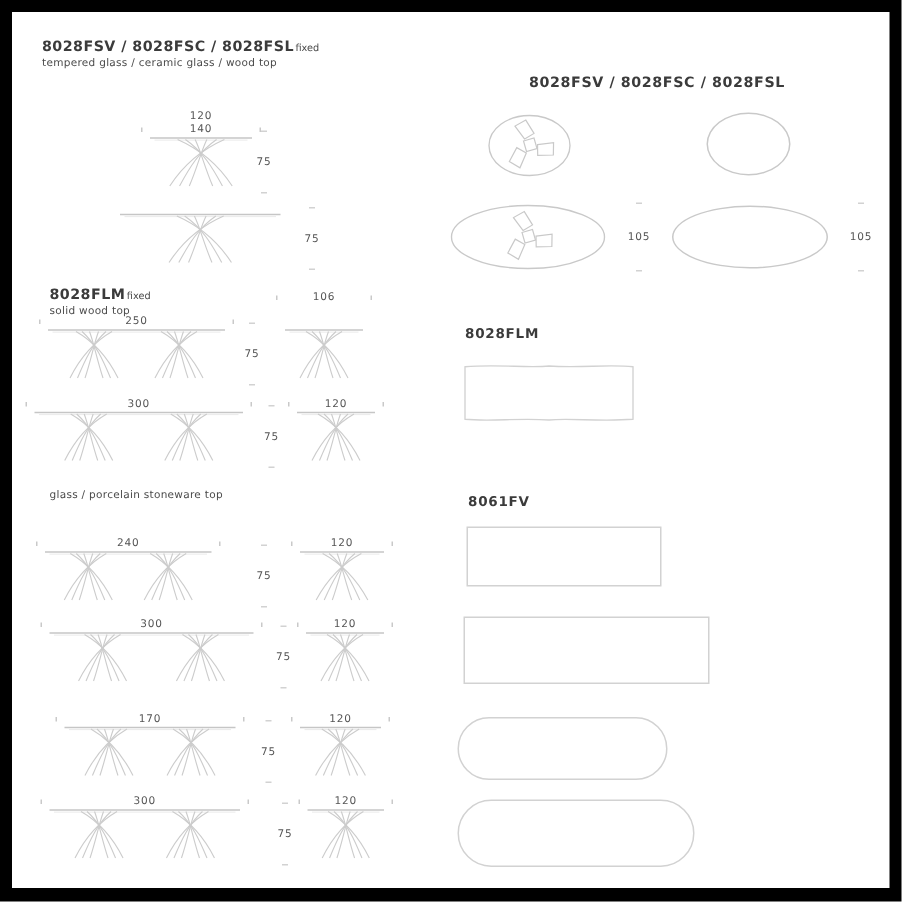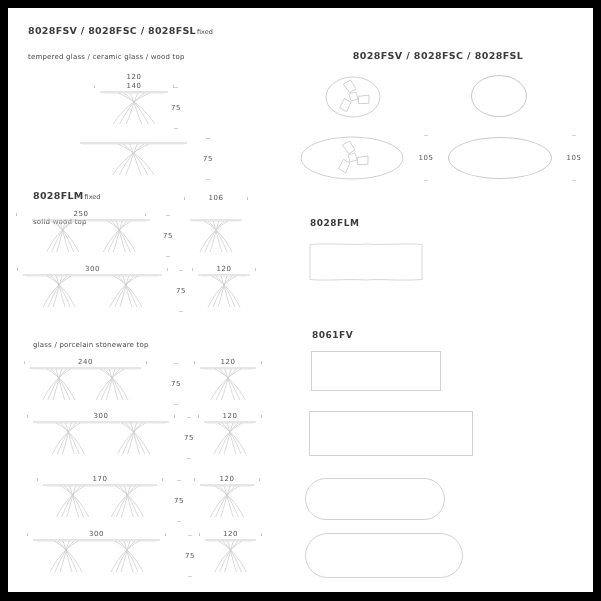--- a/index.html
+++ b/index.html
@@ -9,21 +9,21 @@
     overflow:hidden;
   }
   .sheet{
     position:absolute;left:8px;top:8px;width:585px;height:584px;
     background:#fff;
   }
   
   .sec{position:absolute;text-align:left;color:#3b3b3b;}
   .sec .t{font-size:9.5px;font-weight:bold;letter-spacing:.3px;}
   .sec .badge{font-size:6.5px;font-weight:normal;color:#4a4a4a;margin-left:1px;}
-  .sec .sub{font-size:7px;color:#4a4a4a;margin-top:15px;letter-spacing:.2px;}
+  .sec .sub{font-size:7px;color:#4a4a4a;margin-top:0;letter-spacing:.2px;}
   
   .rhead{position:absolute;left:290px;top:42px;width:280px;text-align:center;
          font-size:9.5px;font-weight:bold;letter-spacing:.4px;color:#3b3b3b;}
   .rlabel{position:absolute;font-size:9px;font-weight:bold;letter-spacing:.5px;color:#3b3b3b;}
   
   .fv,.tv{position:absolute;}
   .fv svg,.tv svg{display:block;overflow:visible;}
   
   .dimh{position:absolute;display:flex;flex-direction:column;justify-content:flex-end;
         align-items:center;font-size:7px;color:#555;letter-spacing:.5px;line-height:8.5px;}
@@ -104,21 +104,21 @@
         <path d="M28.68 36 C32.68 24 34.68 13 37.68 5" fill="none" stroke="#cccccc" stroke-width="0.75"></path>
         <path d="M40.68 36 C36.68 24 34.68 13 31.68 5" fill="none" stroke="#cccccc" stroke-width="0.75"></path>
         <path d="M75.32 36 C81.32 24 89.32 13 103.32 5" fill="none" stroke="#cccccc" stroke-width="0.75"></path>
         <path d="M107.32 36 C101.32 24 93.32 13 79.32 5" fill="none" stroke="#cccccc" stroke-width="0.75"></path>
         <path d="M80.32 36 C85.32 24 90.32 13 99.32 5" fill="none" stroke="#cccccc" stroke-width="0.75"></path>
         <path d="M102.32 36 C97.32 24 92.32 13 83.32 5" fill="none" stroke="#cccccc" stroke-width="0.75"></path>
         <path d="M85.32 36 C89.32 24 91.32 13 94.32 5" fill="none" stroke="#cccccc" stroke-width="0.75"></path>
         <path d="M97.32 36 C93.32 24 91.32 13 88.32 5" fill="none" stroke="#cccccc" stroke-width="0.75"></path>
       </svg>
     </div>
-    <div class="dimh" style="left: 8px; width: 130px; top: 197px; height: 13px;">
+    <div class="dimh" style="left: 18px; width: 130px; top: 197px; height: 13px;">
       <div>250</div>
     </div>
     <div class="dimv" style="left: 152px; top: 207px; height: 42px;">75</div>
     <div class="fv" style="left: 178px; top: 208px;">
       <svg width="60" height="40" viewBox="0 0 60 40">
         <line x1="4" y1="4" x2="56" y2="4" stroke="#c6c6c6" stroke-width="0.9"></line>
         <line x1="7" y1="5.4" x2="53" y2="5.4" stroke="#e3e3e3" stroke-width="0.5"></line>
         <path d="M14 36 C20 24 28 13 42 5" fill="none" stroke="#cccccc" stroke-width="0.75"></path>
         <path d="M46 36 C40 24 32 13 18 5" fill="none" stroke="#cccccc" stroke-width="0.75"></path>
         <path d="M19 36 C24 24 29 13 38 5" fill="none" stroke="#cccccc" stroke-width="0.75"></path>

